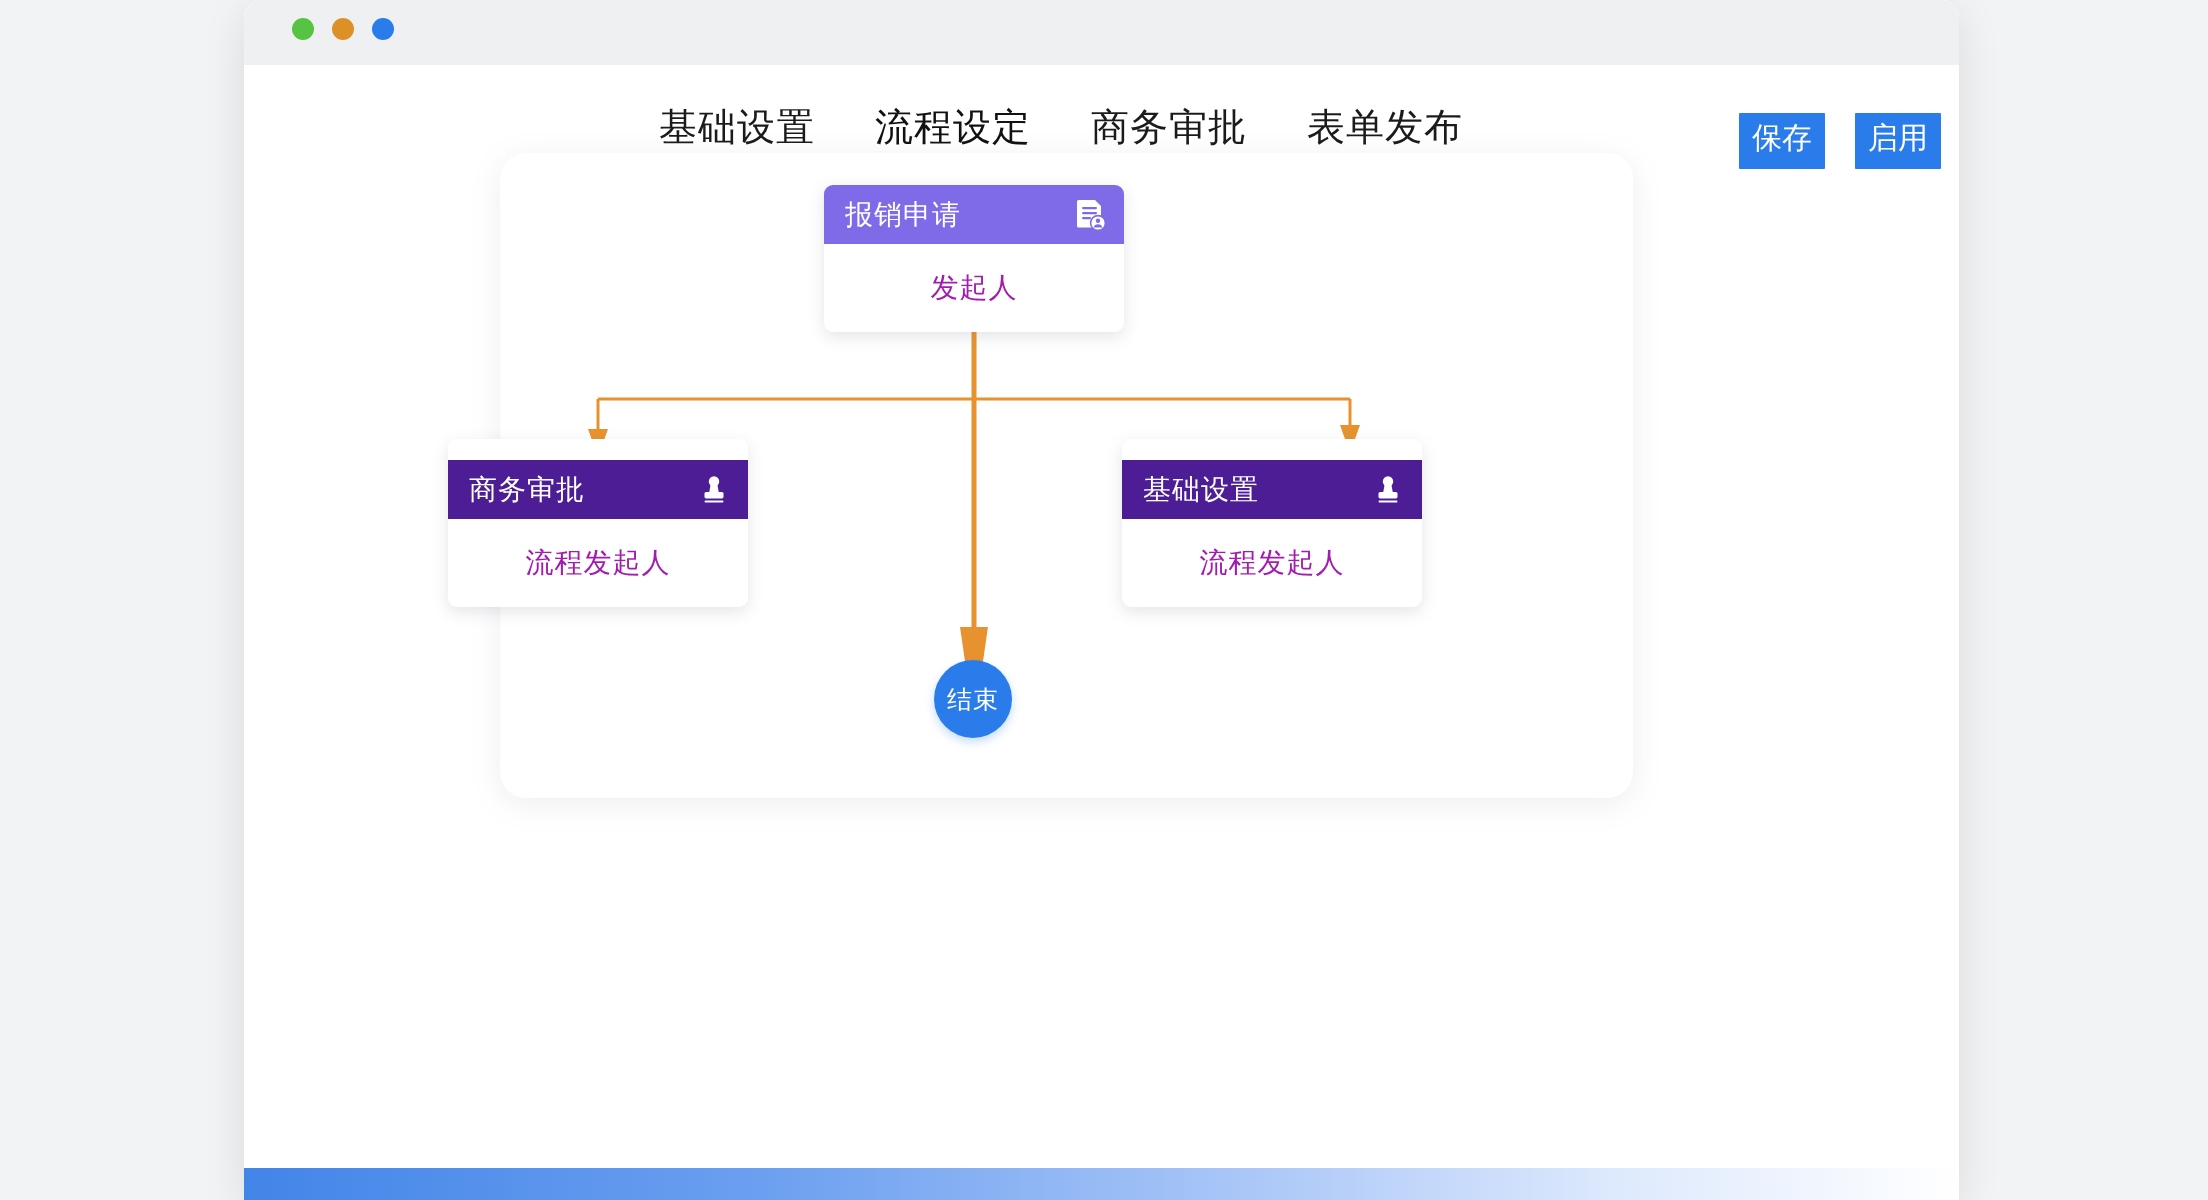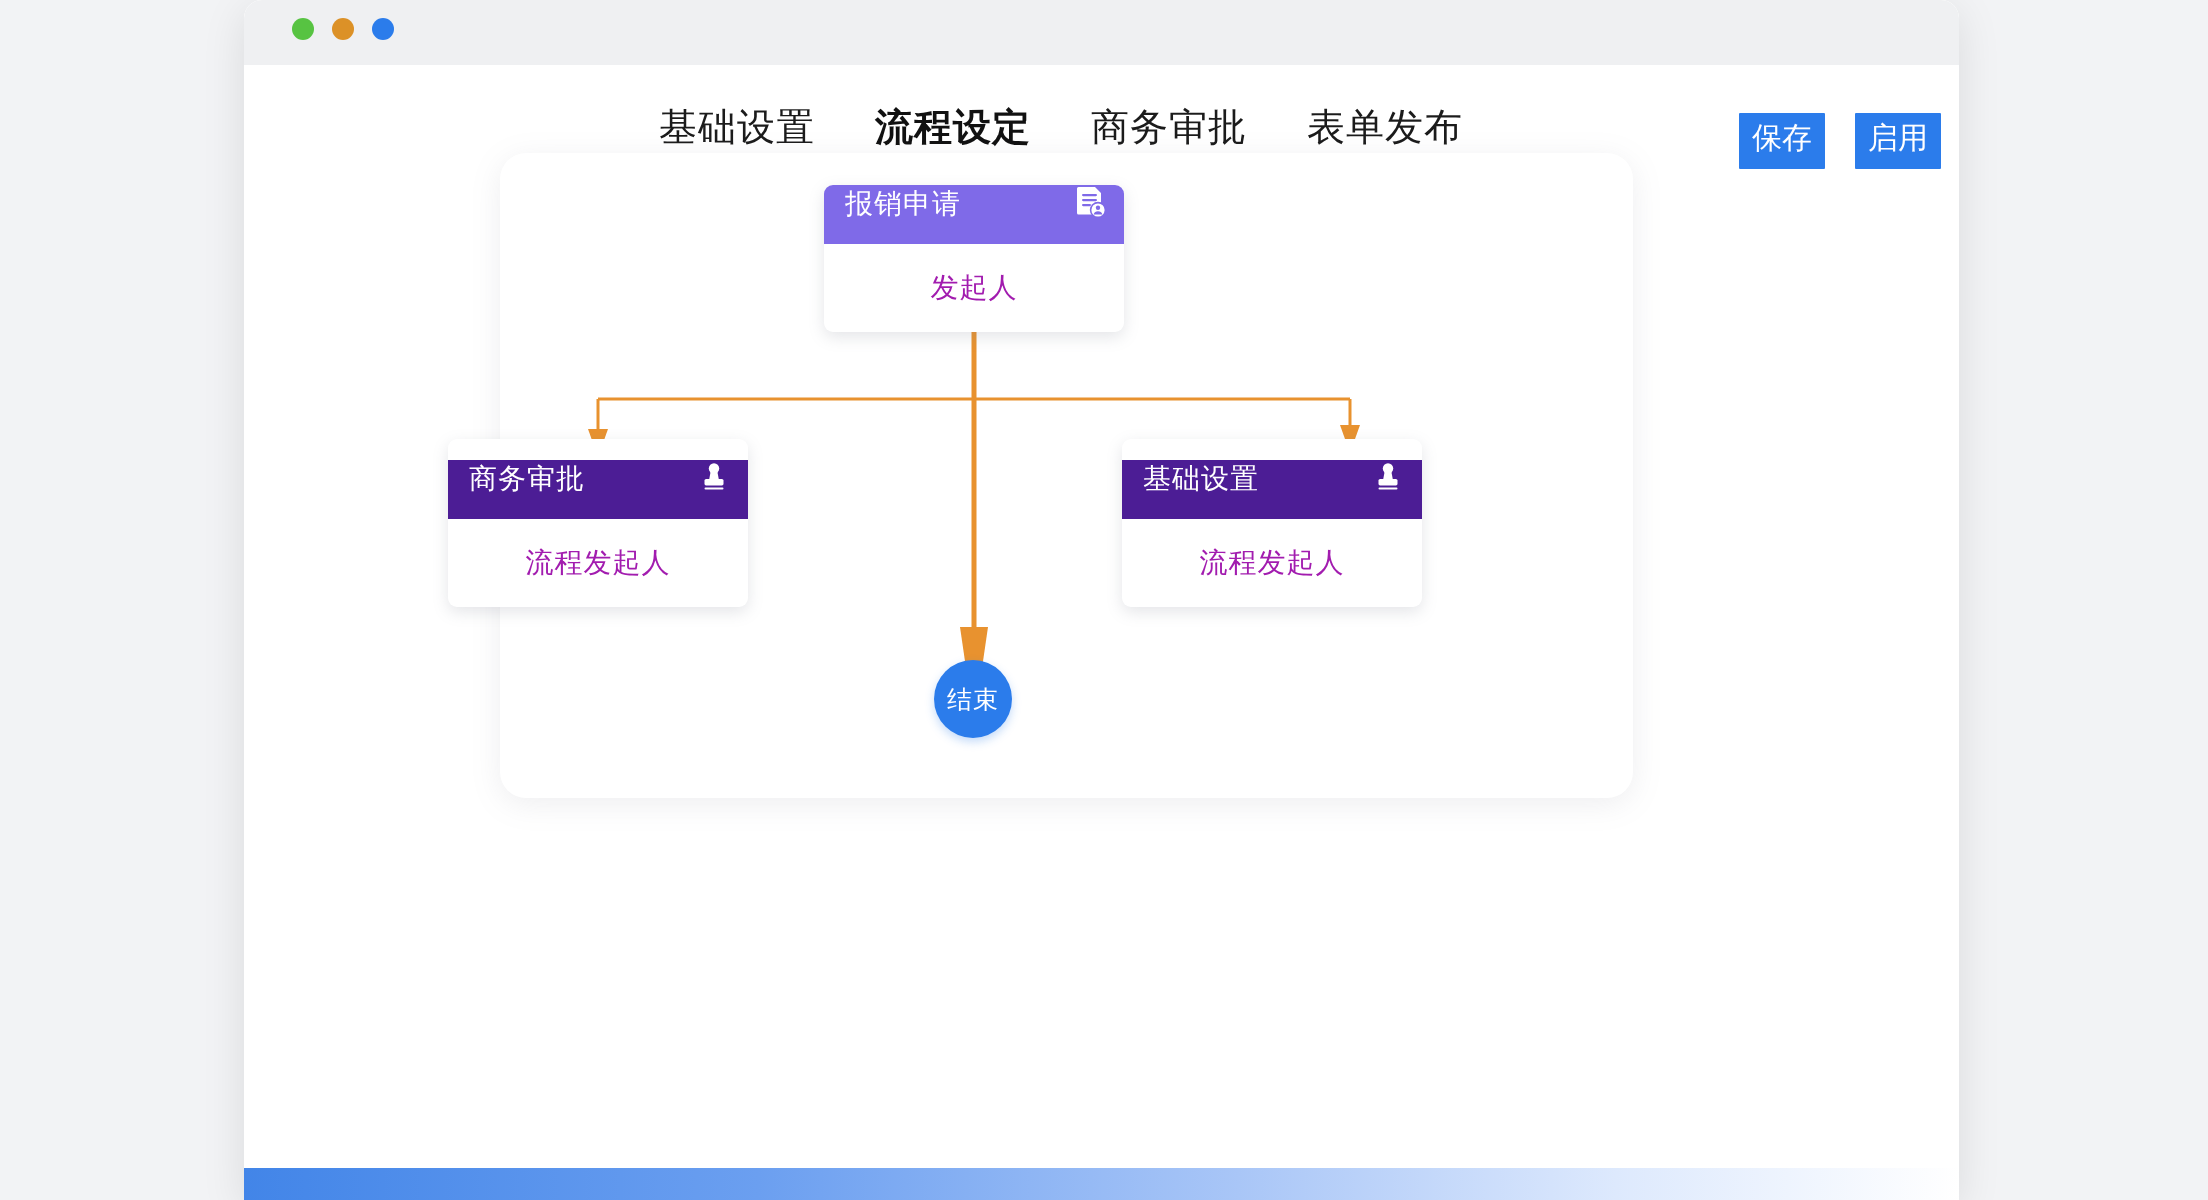--- a/index.html
+++ b/index.html
@@ -77,21 +77,21 @@
   .tab {
     position: relative;
     font-size: 38px;
     line-height: 52px;
     color: #1b1b1b;
     letter-spacing: 1px;
     padding-bottom: 16px;
     cursor: pointer;
     white-space: nowrap;
   }
-  .tab.active { font-weight: bold; color: #111; }
+  .tab.active { font-weight: normal; color: #111; }
   .tab.active .underline {
     position: absolute;
     left: 0; right: 0;
     bottom: 2px;
     height: 9px;
     border-radius: 5px;
     background: #2b7ceb;
   }
 
   .actions {
@@ -138,20 +138,21 @@
     position: absolute;
     width: 300px;
     border-radius: 9px;
     background: #ffffff;
     box-shadow: 0 5px 16px rgba(120,125,140,0.20);
     overflow: hidden;
   }
   .node-head {
     height: 59px;
     display: flex;
+    align-items: center;
     justify-content: space-between;
     padding: 0 17px 0 21px;
     box-sizing: border-box;
   }
   .node-title {
     font-size: 28px;
     color: #ffffff;
     letter-spacing: 1px;
     white-space: nowrap;
   }

